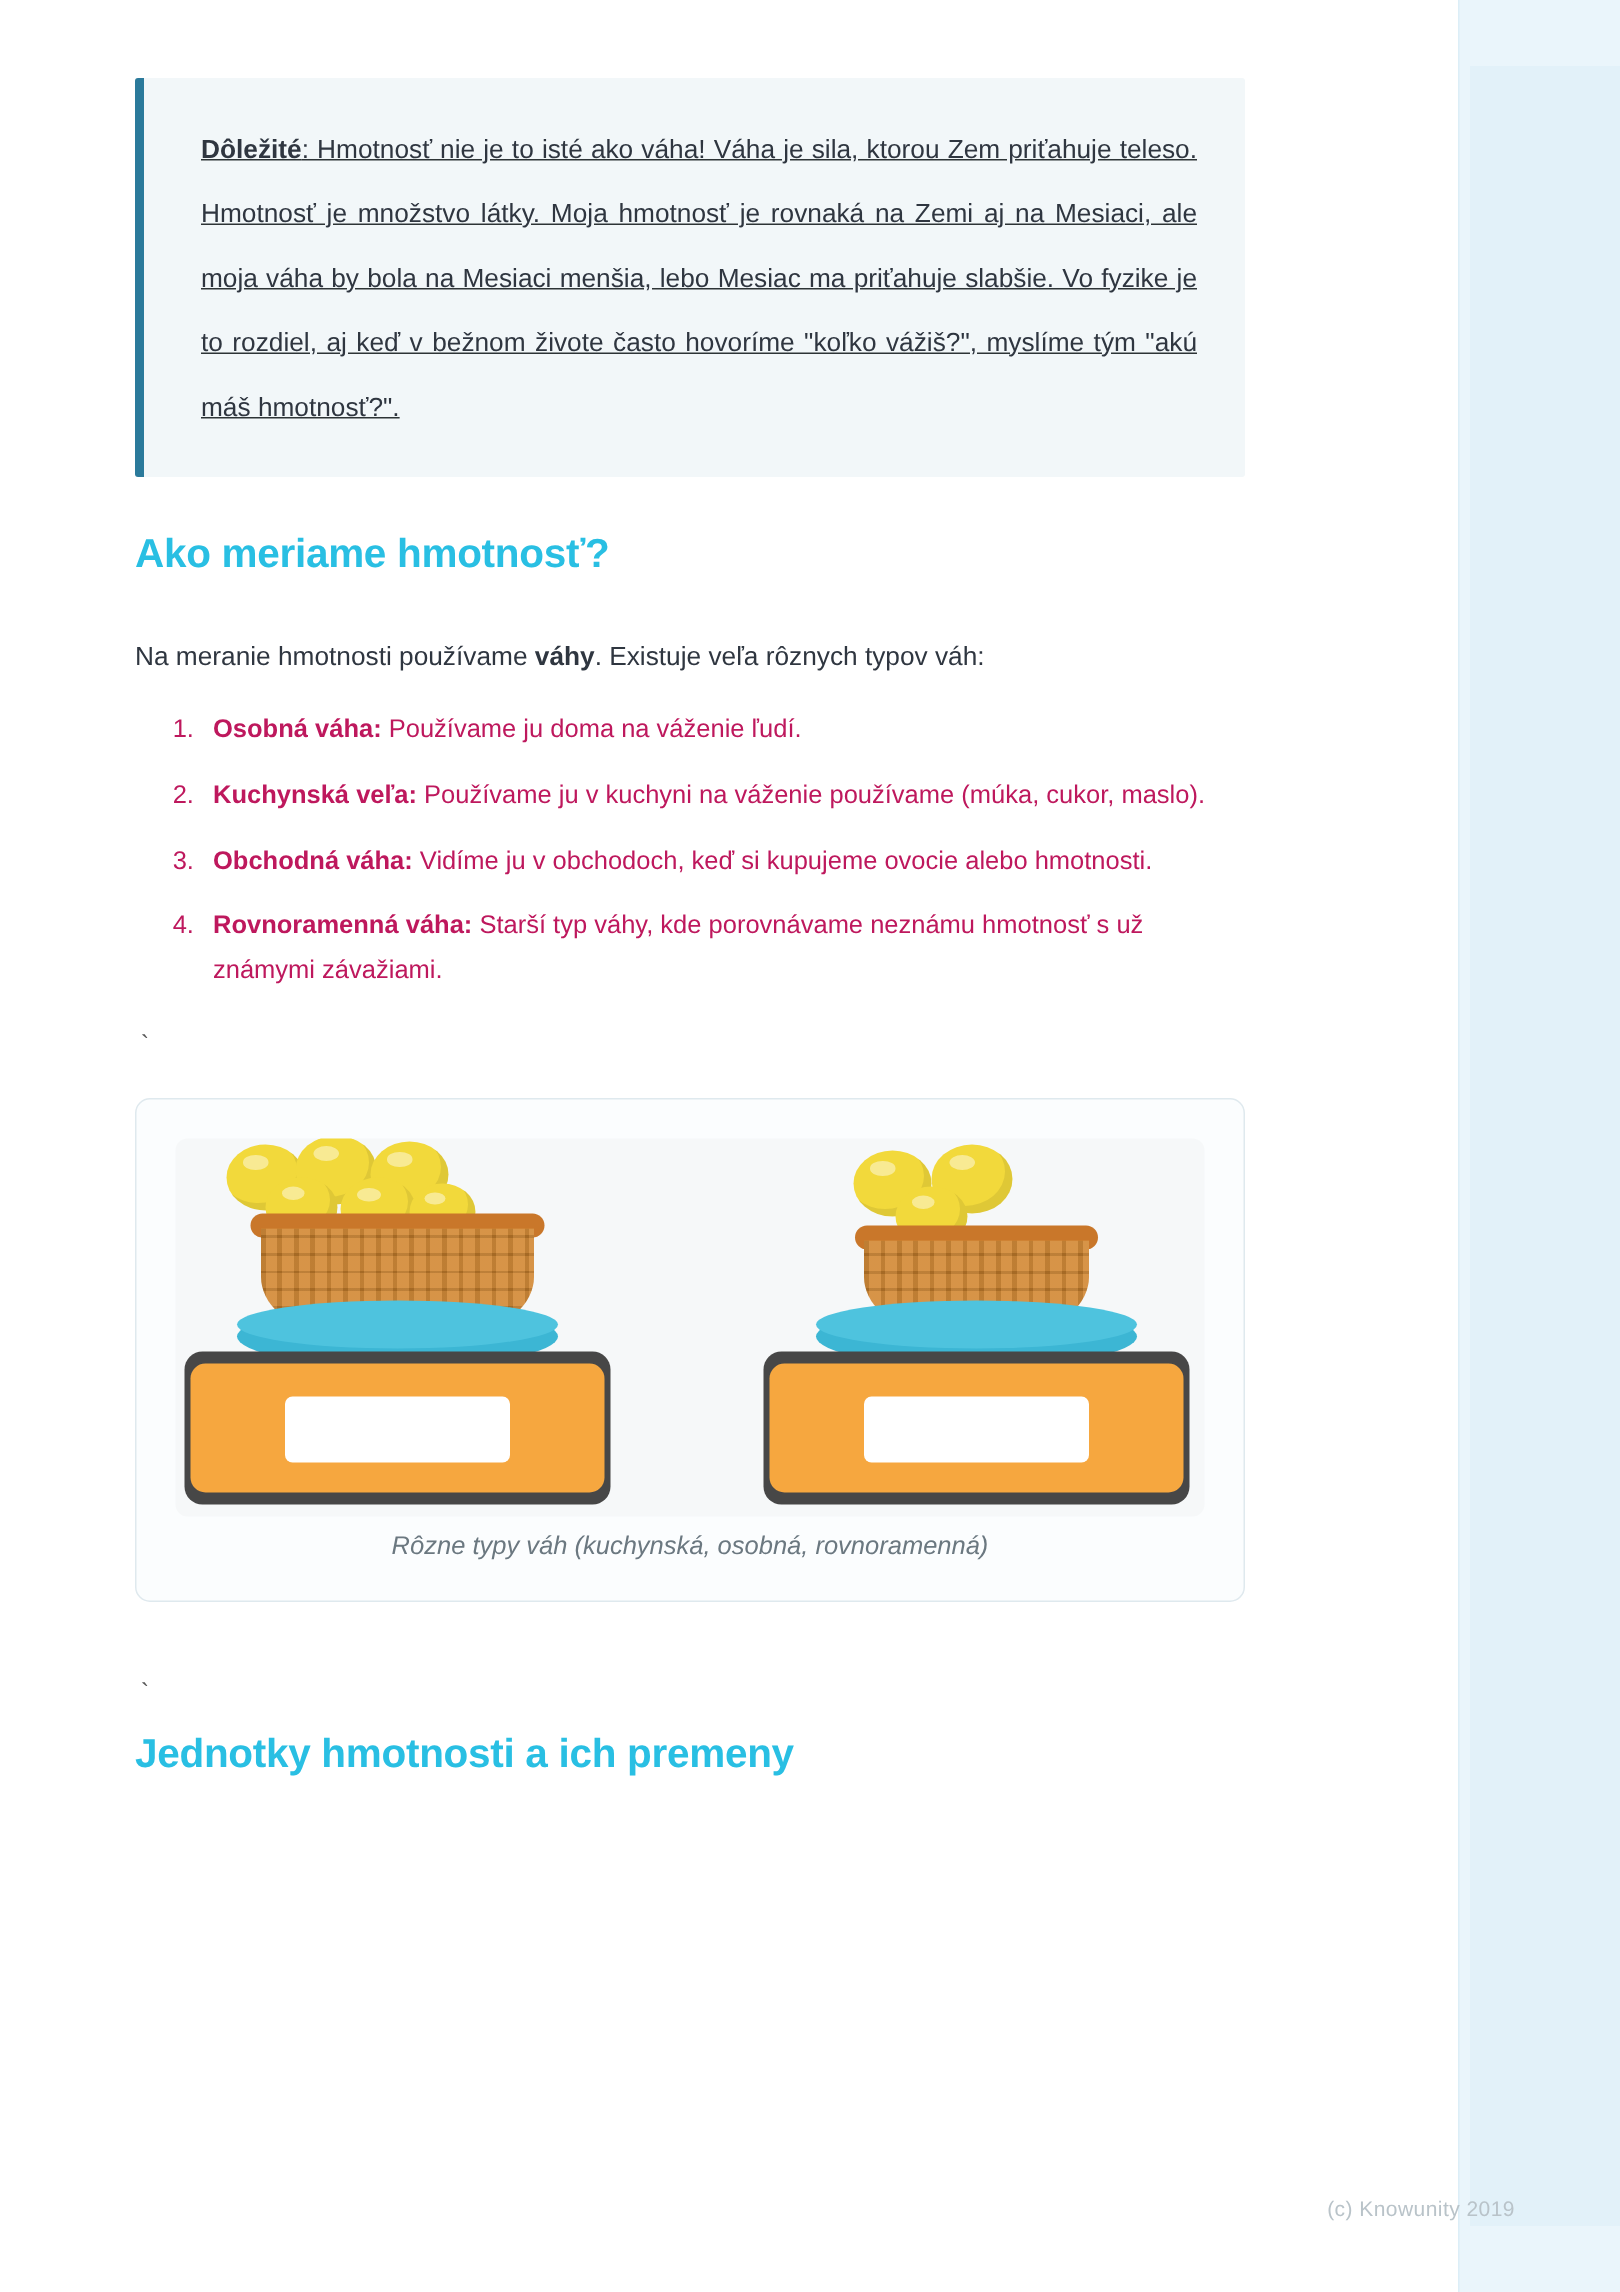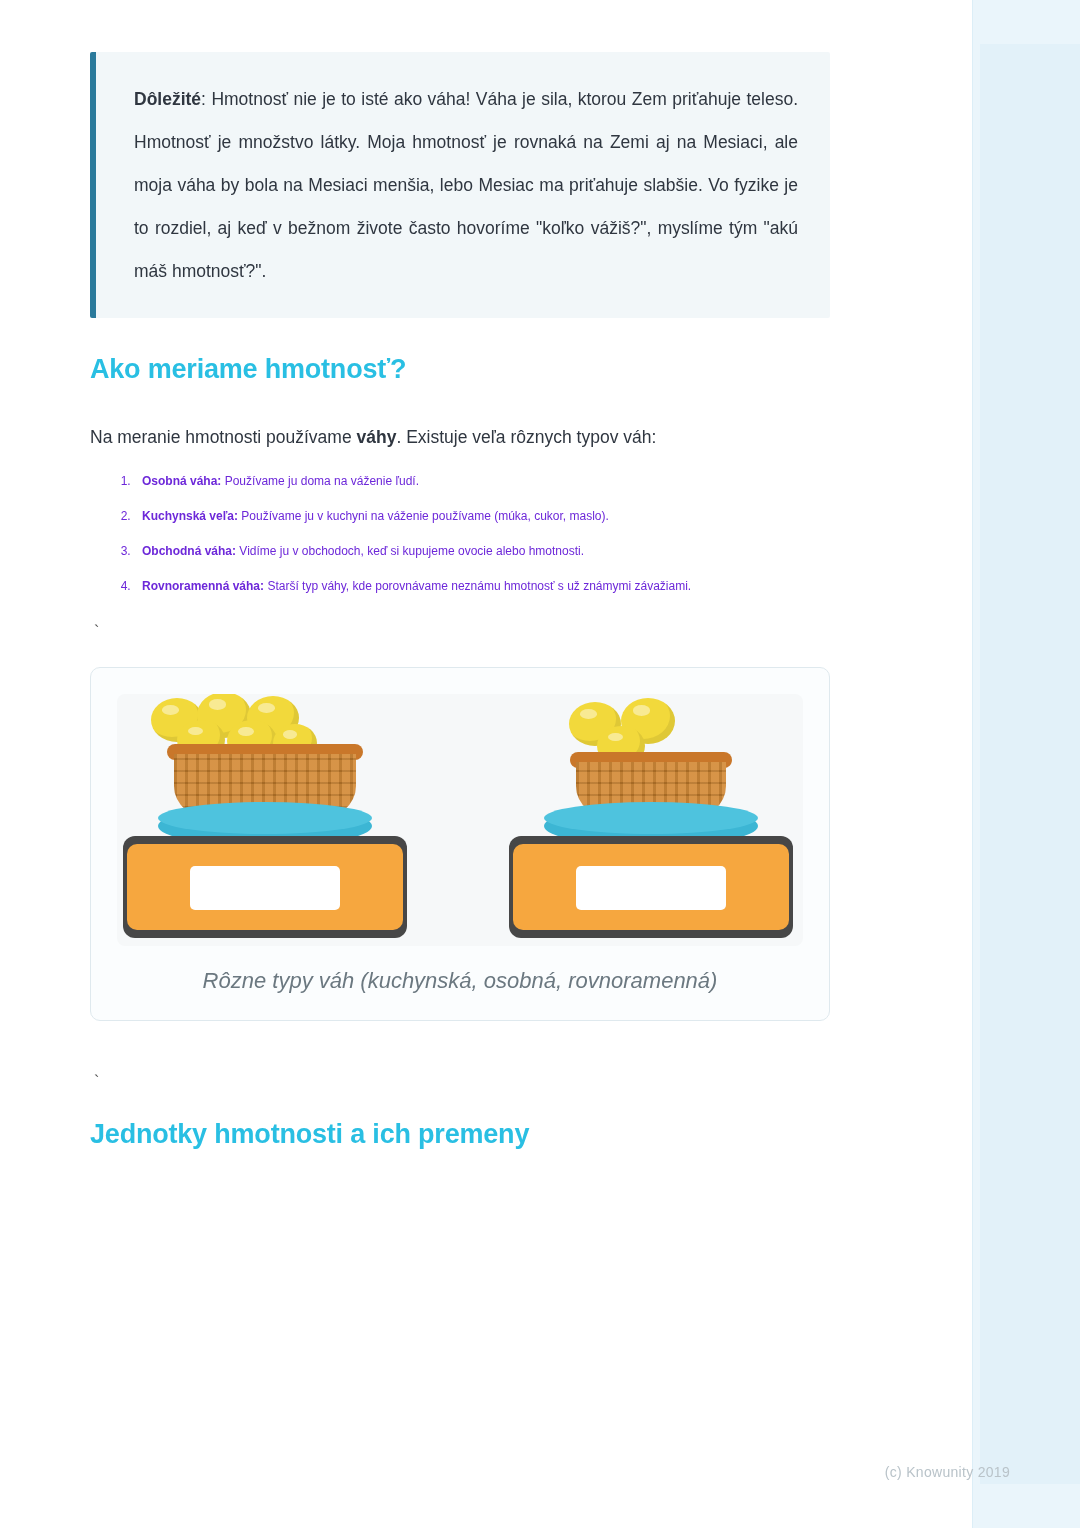--- a/index.html
+++ b/index.html
@@ -43,20 +43,21 @@
     width: 740px;
   }
 
   
   .callout {
     margin-top: 52px;
     background: #f2f7f9;
     border-left: 6px solid #2b7a9b;
     padding: 26px 32px 26px 38px;
     border-radius: 2px;
+    text-decoration: underline;
   }
   .callout p {
     margin: 0;
     font-size: 17.5px;
     line-height: 2.45;
     text-align: justify;
     color: #2f3640;
   }
   .callout strong { font-weight: bold; }
 
@@ -72,23 +73,23 @@
     font-size: 17.5px;
     line-height: 1.7;
     margin: 38px 0 0 0;
     color: #2f3640;
   }
   p.justify { text-align: justify; }
 
   ol.types-list {
     margin: 18px 0 0 0;
     padding-left: 44px;
-    font-size: 12px;
+    font-size: 17px;
     line-height: 1.75;
-    color: #6d28d9;
+    color: #be185d;
   }
   ol.types-list li {
     margin-bottom: 14px;
     padding-left: 8px;
   }
   ol.types-list li strong { font-weight: bold; }
 
   .backtick {
     font-size: 16px;
     color: #555;
@@ -108,23 +109,23 @@
   .figure-inner {
     background: #f6f8f9;
     border-radius: 8px;
     height: 252px;
     position: relative;
     overflow: hidden;
   }
   .figure-caption {
     text-align: center;
     font-style: italic;
-    font-size: 22px;
+    font-size: 17px;
     color: #6b7880;
-    margin-top: 22px;
+    margin-top: 10px;
   }
 
   
   .scale {
     position: absolute;
     bottom: 8px;
   }
   .scale.left  { left: 6px;  width: 284px; }
   .scale.right { left: 392px; width: 284px; }
 
@@ -301,17 +302,17 @@
         <div class="scale-display"></div>
       </div>
 
     </div>
     <div class="figure-caption">Rôzne typy váh (kuchynská, osobná, rovnoramenná)</div>
   </div>
 
   <div class="backtick" style="margin-top:52px;">`</div>
 
 
-  <h2 class="section-title" style="margin-top:28px;">Jednotky hmotnosti a ich premeny</h2>
+  <h2 class="section-title" style="margin-top:16px;">Jednotky hmotnosti a ich premeny</h2>
 
 </div>
 
 <div class="watermark">(c) Knowunity 2019</div>
 
 </body></html>

